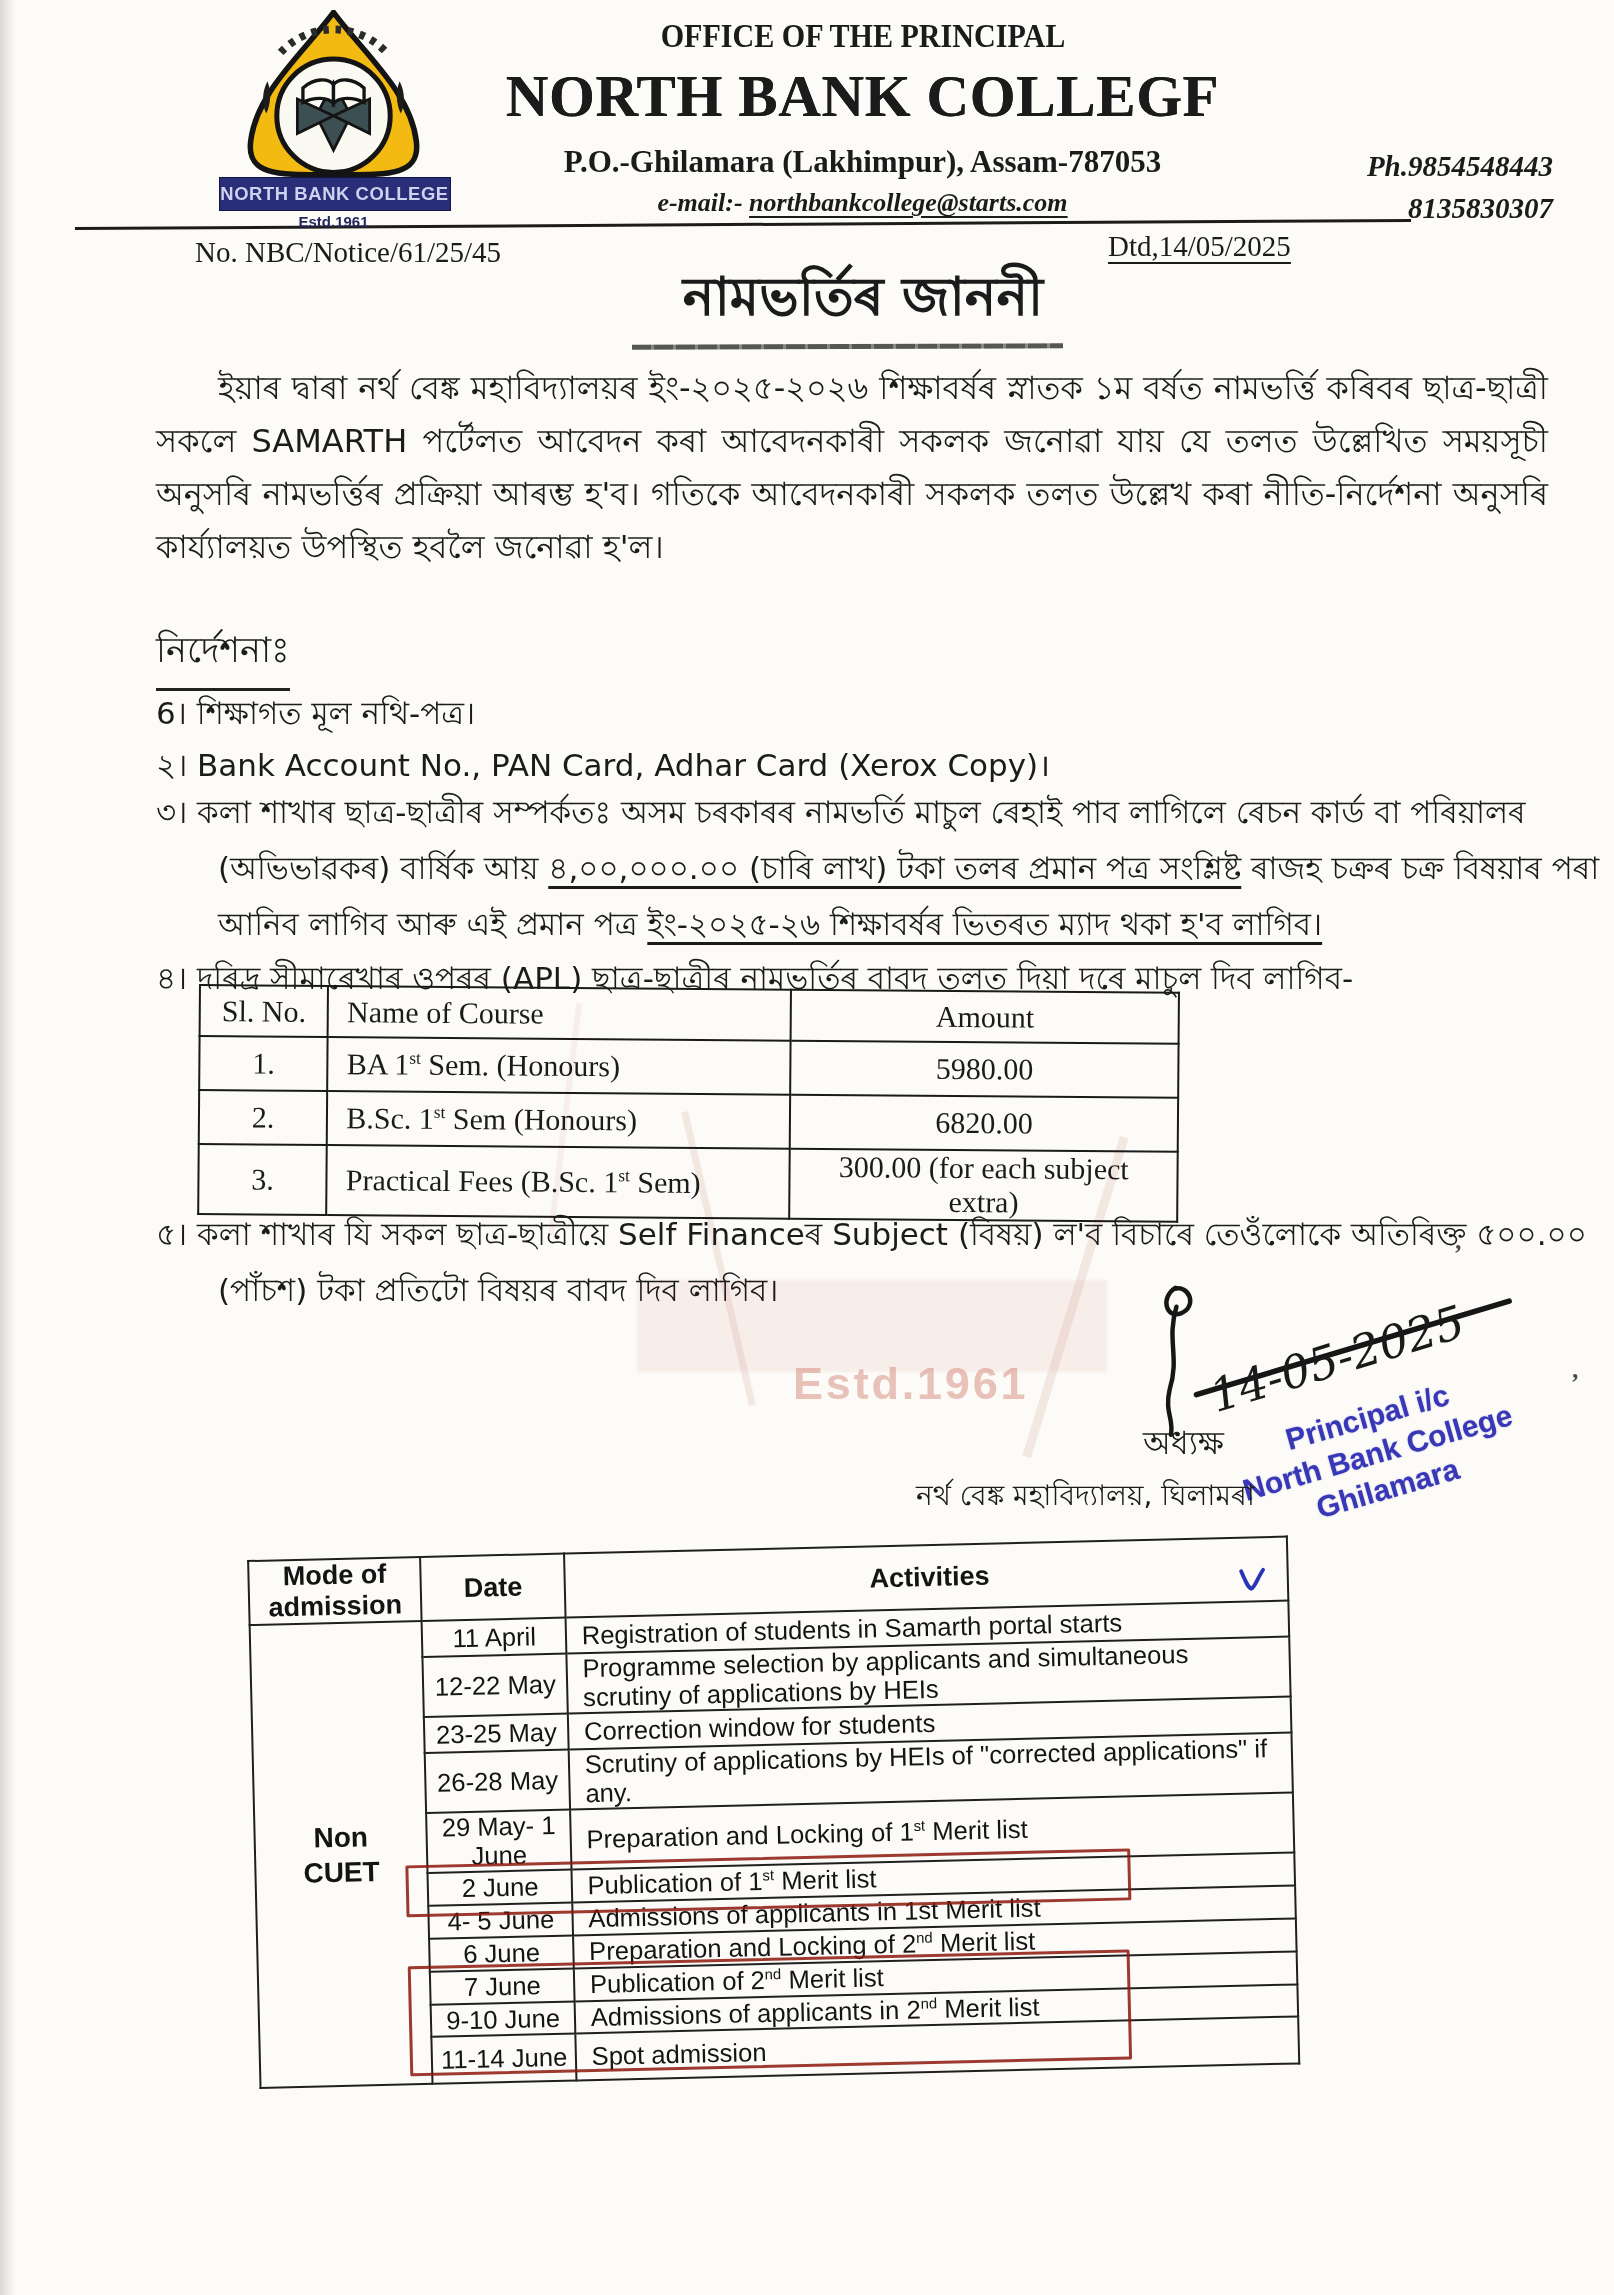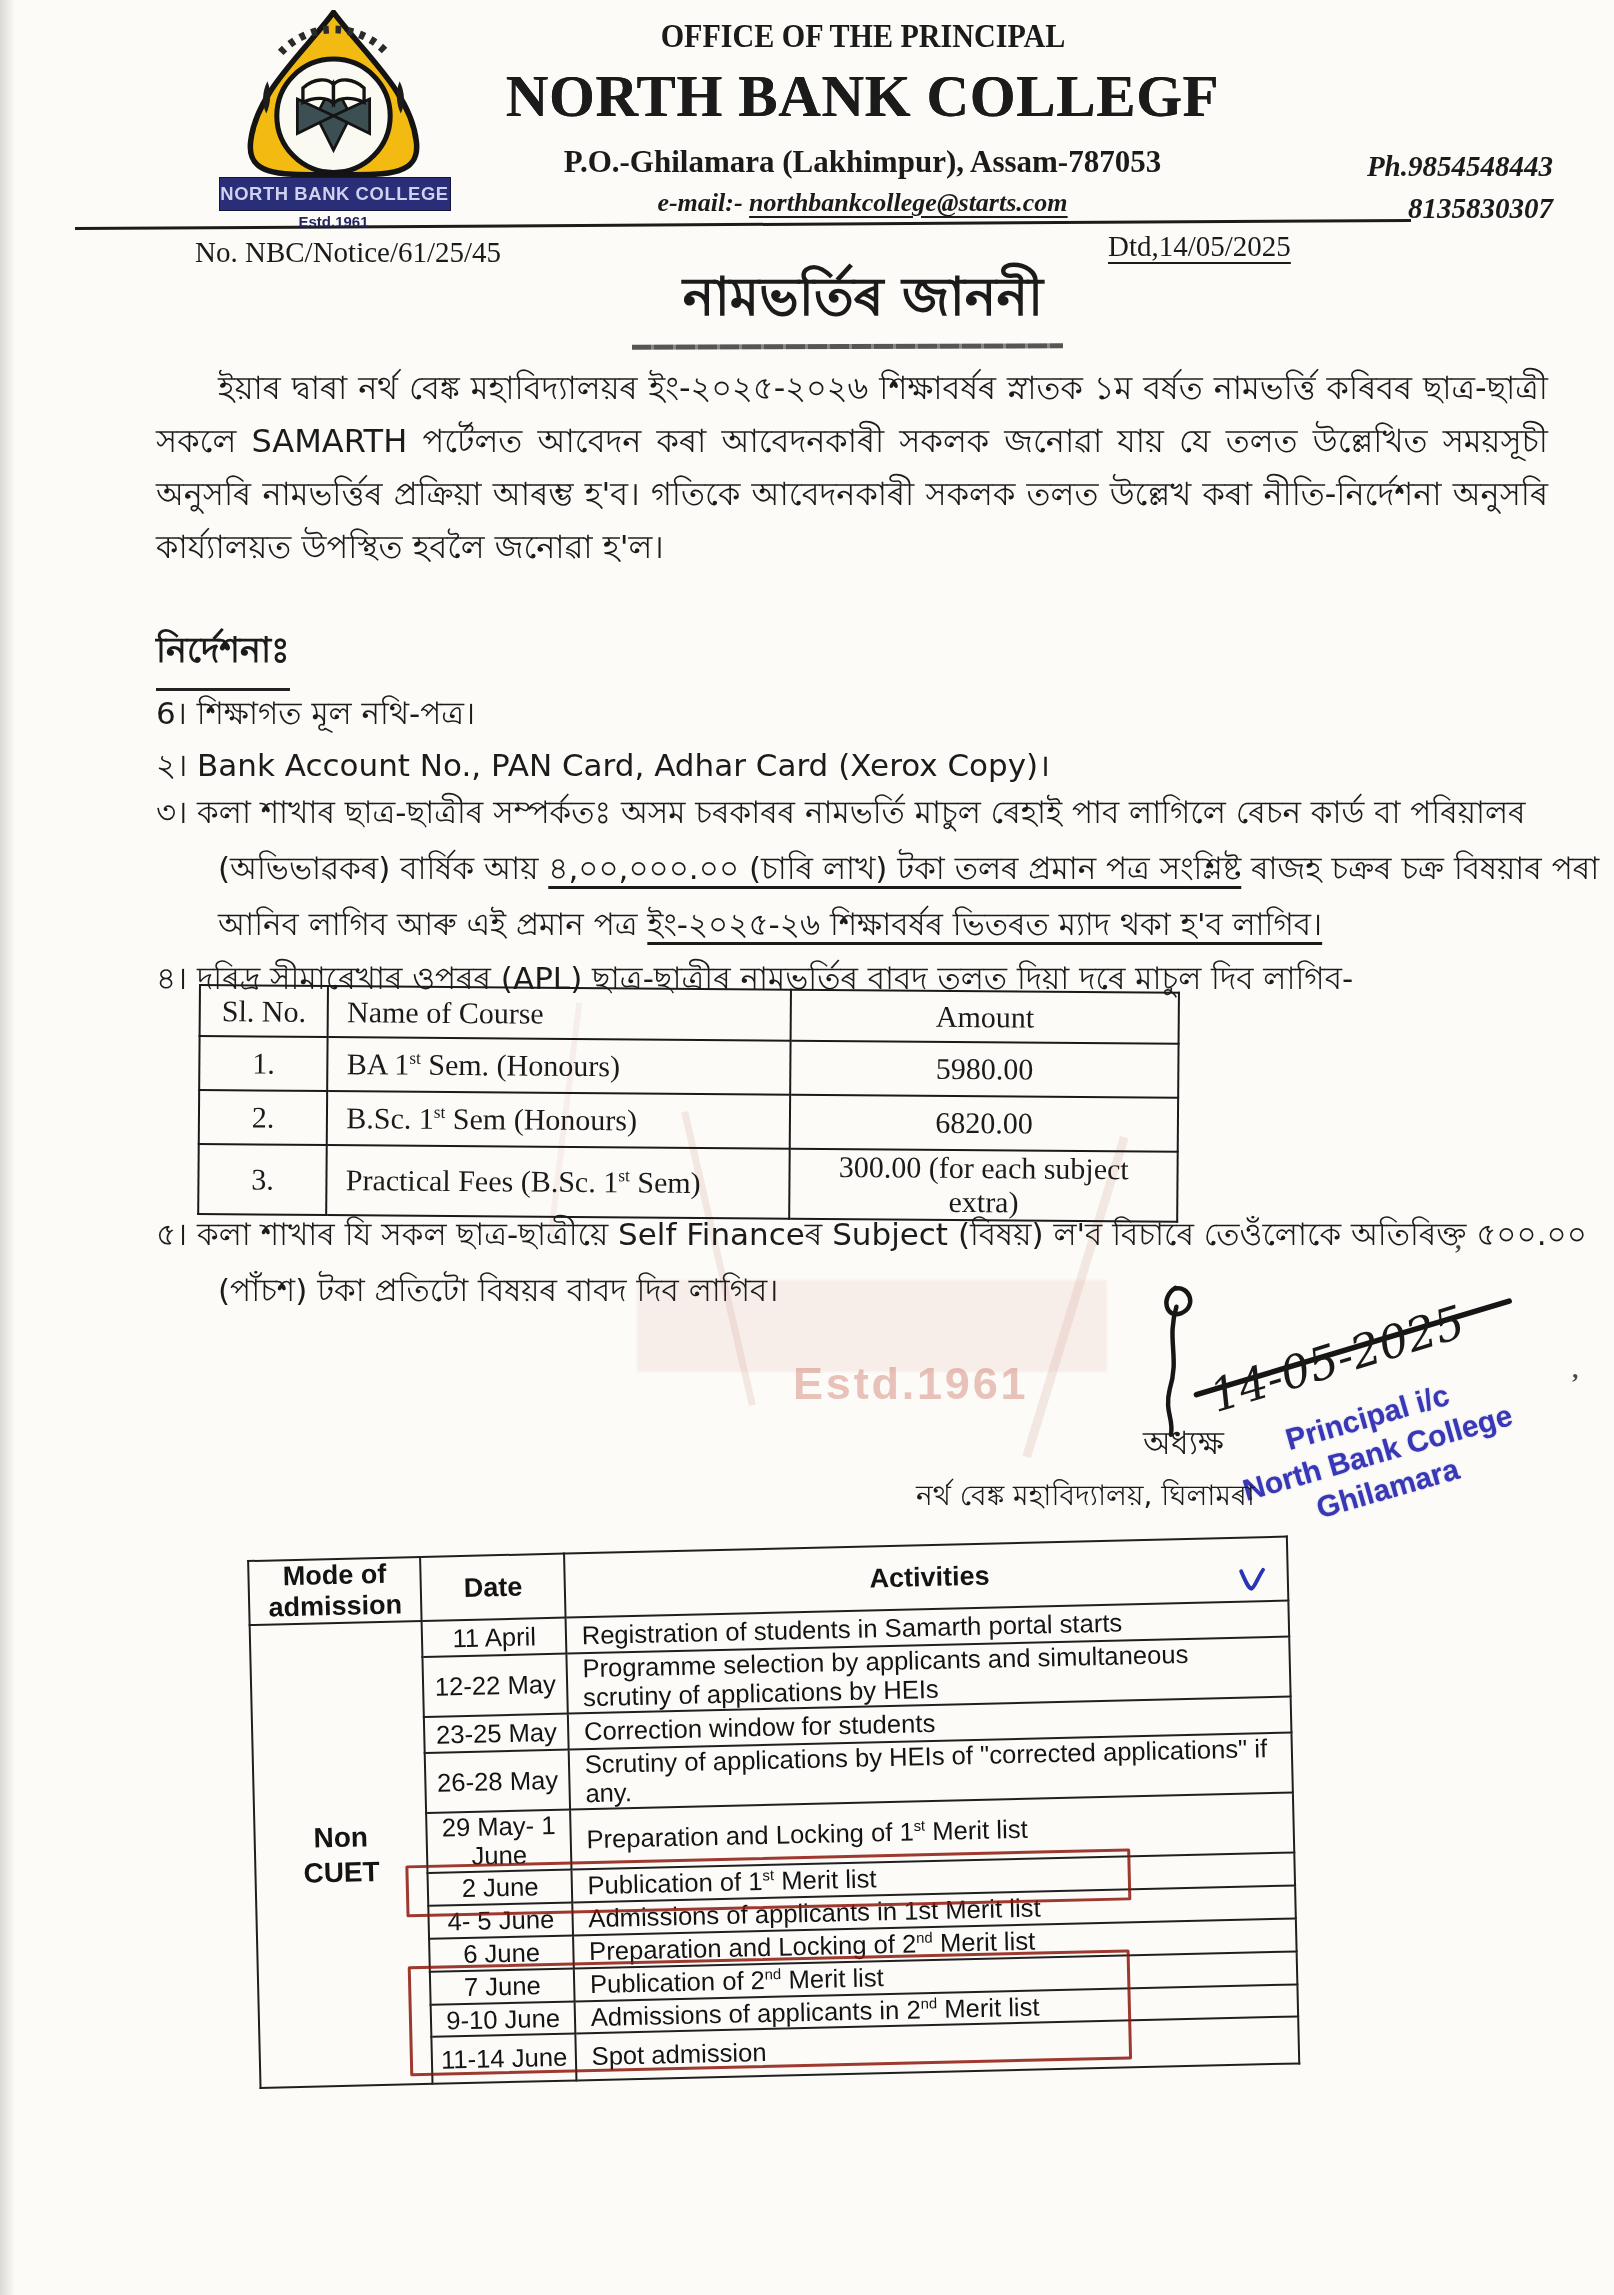--- a/index.html
+++ b/index.html
@@ -40,21 +40,21 @@
     text-decoration:underline; text-decoration-thickness:2.2px; text-underline-offset:5.6px;margin-left:20px;}
   
   .title{left:195px; top:256px; width:1336px; text-align:center;
     font:700 53px "DejaVu Sans", sans-serif; letter-spacing:0;}
   .title-rule{left:632px; top:344px; width:431px; height:5px; opacity:.8;
     background:repeating-linear-gradient(90deg,#2c2c2c 0 19px, #6b6b6b 19px 22px); transform:rotate(-0.2deg);}
   
   .bn{font-family:"DejaVu Sans","Liberation Serif",sans-serif;}
   .intro{left:156px; top:362px; width:1392px; font-size:32px; line-height:53px;
     text-align:justify; text-indent:62px; z-index:2;}
-  .directive-head{left:156px; top:623px; font-size:35px; font-weight:700;
+  .directive-head{left:156px; top:623px; font-size:35px; font-weight:400;
     border-bottom:3.9px solid #222; padding-bottom:5.6px;}
   .item{left:156px; width:1403px; font-size:31px; line-height:56px; z-index:2;}
   .item.hang{padding-left:62px; text-indent:-62px;}
   .i1{top:685px;} .i2{top:737px;} .i3{top:784px;} .i4{top:950px;} .i5{top:1206px;}
   .u{ text-decoration:underline; text-decoration-thickness:2.8px; text-underline-offset:6.7px;}
   
   .fees{left:199px; top:984px; width:981px; border-collapse:collapse;
     transform:rotate(0.45deg); transform-origin:0 0;
     font:500 30px "Liberation Serif", serif; z-index:2; background:transparent;}
   .fees th,.fees td{border:2.8px solid #1a1a1a; padding:0 11px;}

